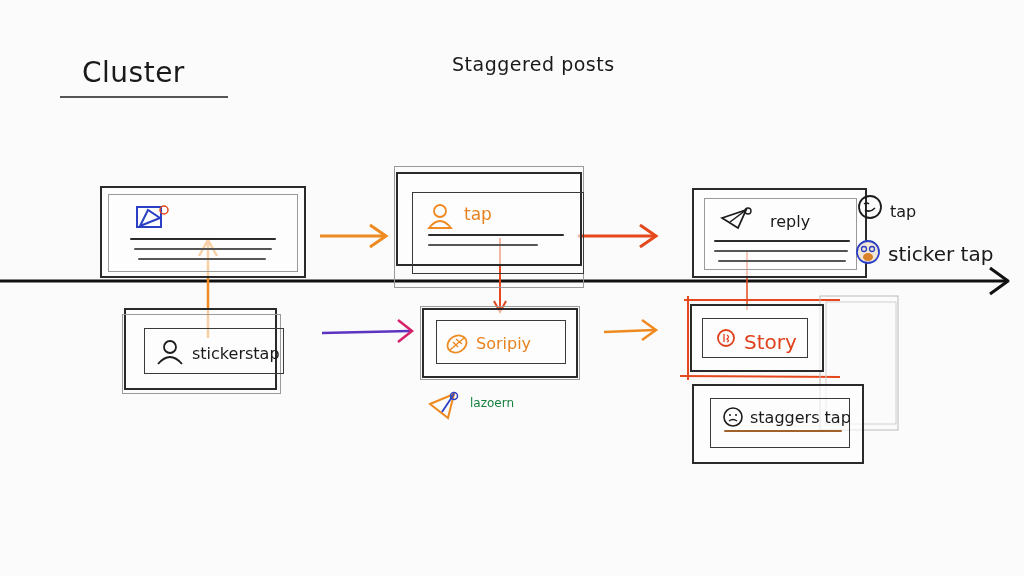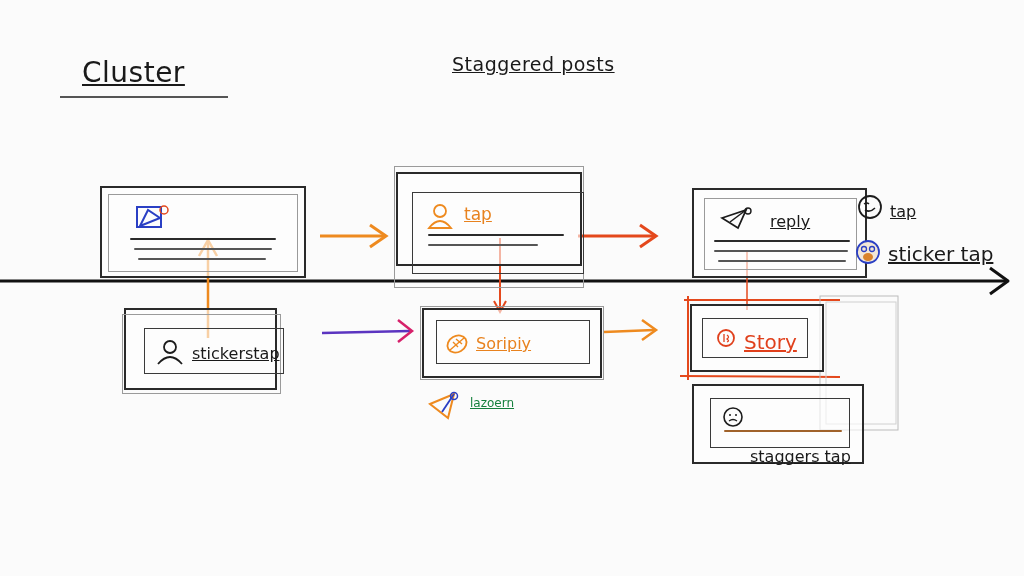--- a/index.html
+++ b/index.html
@@ -2,21 +2,21 @@
 <html><head>
 <meta charset="utf-8">
 <style>
   html, body { margin:0; padding:0; }
   body {
     width:1024px; height:576px; overflow:hidden;
     background:#fbfbfb;
     font-family:"DejaVu Sans", sans-serif;
     position:relative;
   }
-  .hand { font-family:"DejaVu Sans", sans-serif; color:#1a1a1a; position:absolute; white-space:nowrap;text-decoration:underline; }
+  .hand { font-family:"DejaVu Sans", sans-serif; color:#1a1a1a; position:absolute; white-space:nowrap; }
   .title-cluster { left:82px; top:56px; font-size:28px; letter-spacing:0.5px; }
   .title-cluster-underline { position:absolute; left:60px; top:96px; width:168px; height:2px; background:#555; }
   .title-staggered { left:452px; top:53px; font-size:19px; letter-spacing:0.5px; }
 
   .card { position:absolute; border:2px solid #2a2a2a; background:rgba(255,255,255,0.6); box-sizing:border-box; }
   .card .ghost { position:absolute; border:1px solid #9a9a9a; box-sizing:border-box; }
   .card .inner { position:absolute; border:1.5px solid #3a3a3a; box-sizing:border-box; }
   .line { position:absolute; height:2px; background:#2b2b2b; border-radius:1px; }
   .line.thin { height:1.5px; background:#555; }
 
@@ -92,21 +92,21 @@
   <div class="inner" style="left:14px; top:18px; right:-4px; bottom:-10px;"></div>
   <svg class="icon" style="left:28px; top:28px;" width="28" height="28" viewBox="0 0 28 28">
     <circle cx="14" cy="9" r="6" fill="none" stroke="#ee8a1f" stroke-width="1.8"></circle>
     <path d="M3 26 Q14 12 25 26 Z" fill="none" stroke="#ee8a1f" stroke-width="1.8"></path>
   </svg>
   <div class="label hand" style="left:66px; top:30px; color:#e8821e; font-size:17px;">tap</div>
   <div class="line" style="left:30px; top:60px; width:136px;"></div>
   <div class="line thin" style="left:30px; top:70px; width:110px;"></div>
 </div>
 
-<div class="card" style="left:422px; top:308px; width:180px; height:70px;text-align:center;">
+<div class="card" style="left:422px; top:308px; width:156px; height:70px;text-align:center;">
   <div class="ghost" style="left:-4px; top:-4px; right:-4px; bottom:-4px;"></div>
   <div class="inner" style="left:12px; top:10px; right:10px; bottom:12px;"></div>
   <svg class="icon" style="left:20px; top:22px;" width="26" height="24" viewBox="0 0 26 24">
     <ellipse cx="13" cy="12" rx="10" ry="8" fill="none" stroke="#ee8a1f" stroke-width="1.8" transform="rotate(-30 13 12)"></ellipse>
     <path d="M6 18 L20 6 M9 10 L14 15 M12 7 L18 12" stroke="#ee8a1f" stroke-width="1.4"></path>
   </svg>
   <div class="label hand" style="left:52px; top:24px; color:#e8821e; font-size:16px;">Soripiy</div>
 </div>
 
 <svg class="icon" style="left:428px; top:390px;" width="34" height="32" viewBox="0 0 34 32">
@@ -150,15 +150,15 @@
   </svg>
   <div class="label hand" style="left:52px; top:24px; color:#e0401c; font-size:20px;">Story</div>
 </div>
 
 <div class="card" style="left:692px; top:384px; width:172px; height:80px;">
   <div class="inner" style="left:16px; top:12px; width:140px; height:50px;"></div>
   <svg class="icon" style="left:28px; top:20px;" width="22" height="22" viewBox="0 0 22 22">
     <circle cx="11" cy="11" r="9" fill="none" stroke="#1c1c1c" stroke-width="1.6"></circle>
     <path d="M7 9 L9 9 M13 9 L15 9 M7 15 Q11 12 15 15" fill="none" stroke="#1c1c1c" stroke-width="1.3"></path>
   </svg>
-  <div class="label hand" style="left:56px; top:22px; font-size:16px;margin-top:39px;">staggers tap</div>
+  <div class="label hand" style="left:56px; top:22px; font-size:16px;">staggers tap</div>
   <div class="line" style="left:30px; top:44px; width:118px; background:#a0622a;"></div>
 </div>
 
 </body></html>

